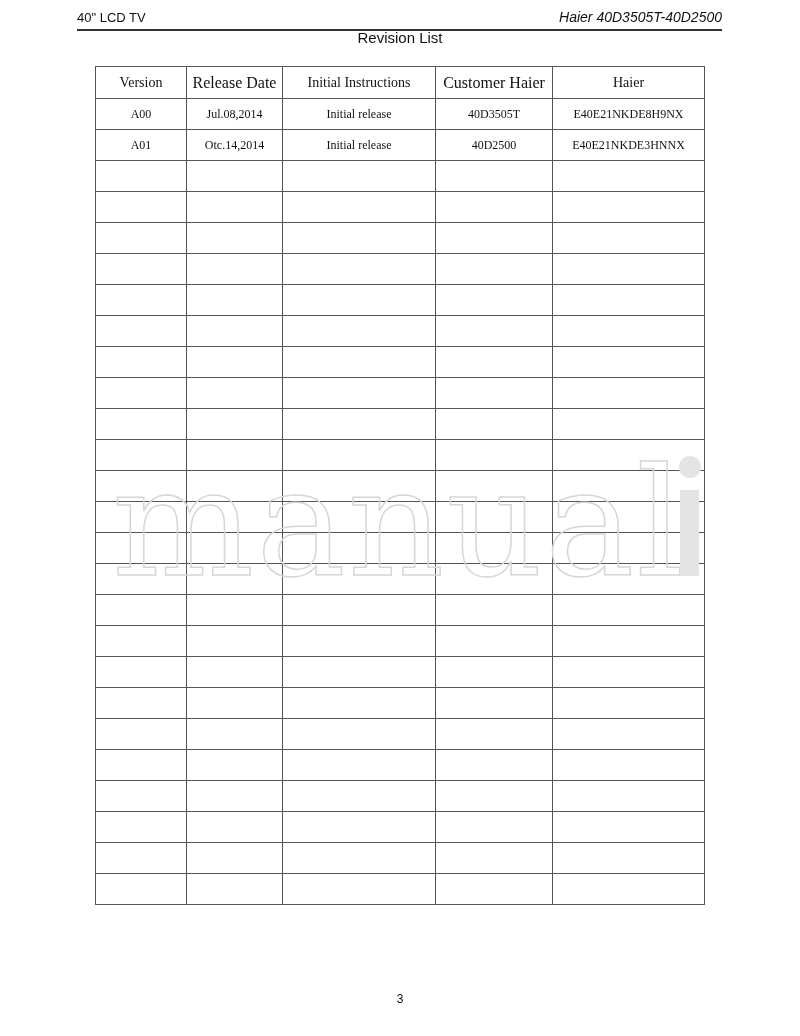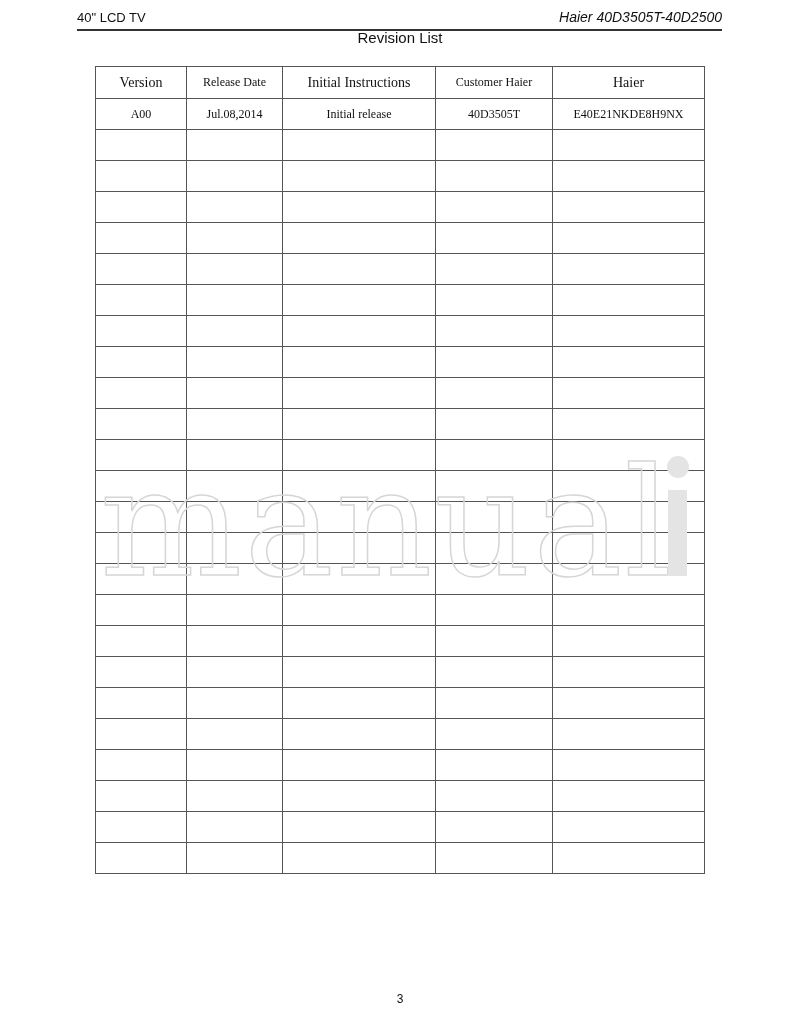--- a/index.html
+++ b/index.html
@@ -6,26 +6,26 @@
   body { width:800px; height:1036px; position:relative; overflow:hidden;
          font-family:"Liberation Sans", sans-serif; color:#111; }
   .hdr-left { position:absolute; left:77px; top:10px; font-size:13px; }
   .hdr-right { position:absolute; right:78px; top:9px; font-size:14px;font-style:italic; }
   .hdr-rule { position:absolute; left:77px; width:645px; top:29px; height:0; border-top:2px solid #333; }
   .title { position:absolute; left:0; width:800px; top:29px; text-align:center; font-size:15px; }
   table.rev { position:absolute; left:95px; top:66px; border-collapse:collapse; table-layout:fixed; width:609px;font-family:Liberation Serif, serif; }
   table.rev td, table.rev th { border:1px solid #555; height:30px; padding:0; text-align:center;
          font-weight:normal; vertical-align:middle; overflow:hidden; white-space:nowrap; }
   table.rev th { height:31px; }
-  th.c-small { font-size:12px; vertical-align:top; padding-top:6px; }
+  th.c-small { font-size:16px; vertical-align:top; padding-top:6px; }
   th.c-big { font-size:14px; }
   td { font-size:12px; }
   td.model { text-align:left; padding-left:6px; }
   .page-no { position:absolute; left:0; width:800px; top:992px; text-align:center; font-size:12px; }
-  .watermark { position:absolute; left:100px; top:455px; width:600px; height:125px; pointer-events:none; }
+  .watermark { position:absolute; left:112px; top:455px; width:600px; height:125px; pointer-events:none; }
   .watermark svg text { font-family:"DejaVu Serif", serif; }
 </style>
 </head>
 <body>
 
 <div class="hdr-left">40" LCD TV</div>
 <div class="hdr-right">Haier 40D3505T-40D2500</div>
 <div class="hdr-rule"></div>
 <div class="title">Revision List</div>
 
@@ -48,20 +48,27 @@
   </thead>
   <tbody id="rev-body">
       <tr>
         <td>A00</td>
         <td>Jul.08,2014</td>
         <td>Initial release</td>
         <td>40D3505T</td>
         <td class="model">E40E21NKDE8H9NX</td>
       </tr>
       <tr>
+        <td>A01</td>
+        <td>Otc.14,2014</td>
+        <td>Initial release</td>
+        <td>40D2500</td>
+        <td class="model">E40E21NKDE3HNNX</td>
+      </tr>
+      <tr>
         <td></td>
         <td></td>
         <td></td>
         <td></td>
         <td class="model"></td>
       </tr>
       <tr>
         <td></td>
         <td></td>
         <td></td>

